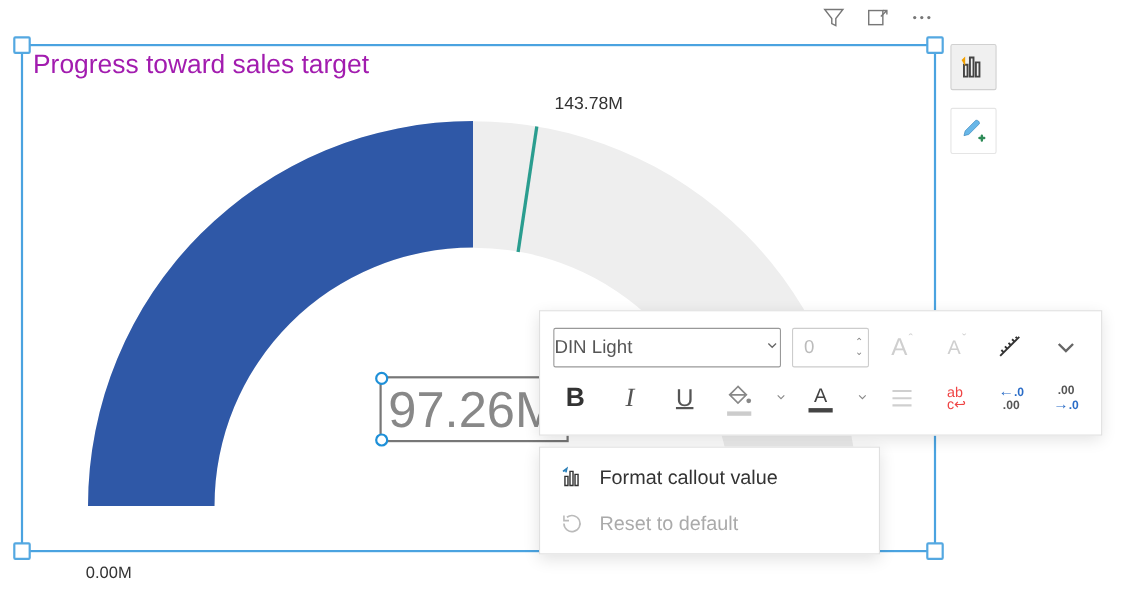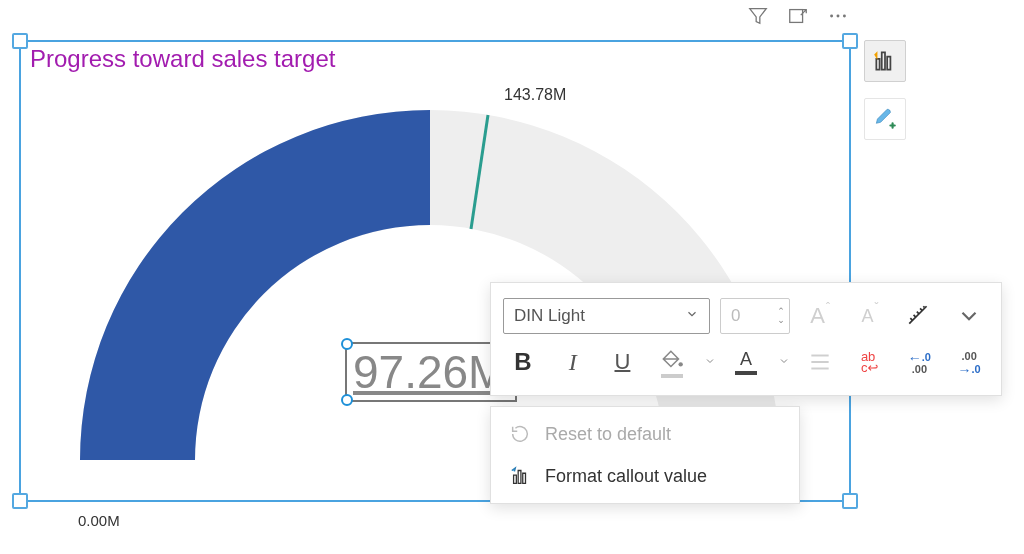--- a/index.html
+++ b/index.html
@@ -103,21 +103,20 @@
     border: 2px solid #1e90d8;
   }
   .ch-t { left: -6px; top: -6px; }
   .ch-b { left: -6px; bottom: -6px; }
   .callout-text {
     font-size: 46px;
     color: #888;
     padding-left: 6px;
     line-height: 56px;
     white-space: nowrap;
-    text-decoration: underline;
   }
 
   
   .side-tools {
     position: absolute;
     left: 864px;
     top: 40px;
     display: flex;
     flex-direction: column;
     gap: 16px;
@@ -152,21 +151,21 @@
     gap: 10px;
     height: 46px;
   }
   .font-select {
     width: 208px;
     height: 36px;
     border: 1px solid #999;
     display: flex;
     align-items: center;
     justify-content: space-between;
-    padding: 0 10px;
+    padding: 0 0;
     color: #555;
     font-size: 17px;
     cursor: pointer;
     border-radius: 2px;
   }
   .size-input {
     width: 70px;
     height: 36px;
     border: 1px solid #ccc;
     color: #bbb;
@@ -373,27 +372,27 @@
     <div class="tbtn">
       <div class="decimal-btn">
           <span style="color:#555;">.00</span>
           <span><span class="arrow">→</span>.0</span>
         </div>
     </div>
   </div>
 </div>
 
 <div class="ctx-menu">
+  <div class="ctx-item" style="color:#333;">
+    <svg viewBox="0 0 24 24" fill="none" stroke="#333" stroke-width="1.4">
+        <path d="M5 20V11h3v9H5zm5 0V6h3v14h-3zm5 0V9h3v11h-3z"></path>
+        <path d="M3 6l4-3-1 4" fill="#68b7e8" stroke="#2a7db5"></path>
+      </svg>
+    <span class="label">Format callout value</span>
+  </div>
   <div class="ctx-item disabled">
     <svg viewBox="0 0 24 24" fill="none" stroke="#bbb" stroke-width="1.6">
         <path d="M4 12a8 8 0 1 0 3-6.3"></path>
         <path d="M4 4v5h5"></path>
       </svg>
     <span class="label">Reset to default</span>
   </div>
-  <div class="ctx-item" style="color:#333;">
-    <svg viewBox="0 0 24 24" fill="none" stroke="#333" stroke-width="1.4">
-        <path d="M5 20V11h3v9H5zm5 0V6h3v14h-3zm5 0V9h3v11h-3z"></path>
-        <path d="M3 6l4-3-1 4" fill="#68b7e8" stroke="#2a7db5"></path>
-      </svg>
-    <span class="label">Format callout value</span>
-  </div>
 </div>
 
 </body></html>

